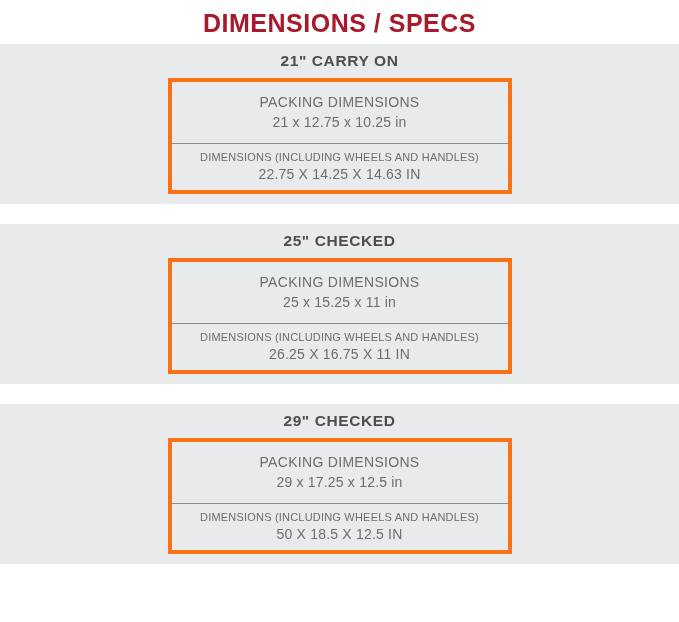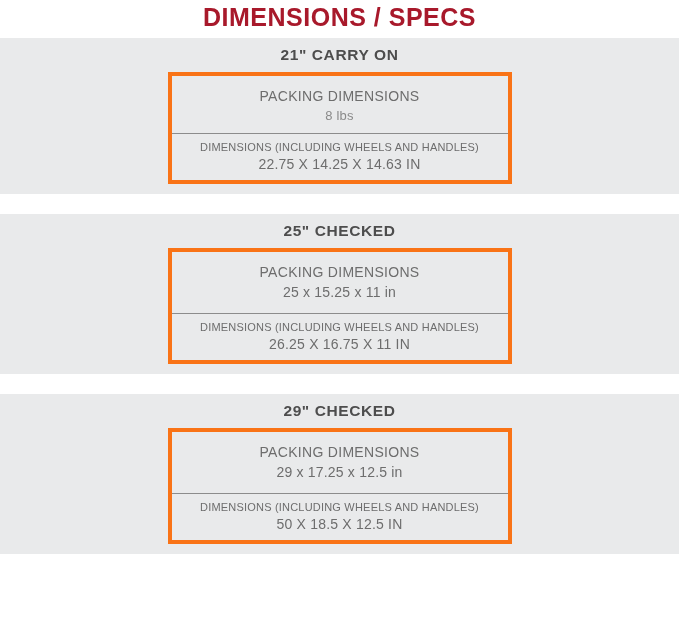--- a/index.html
+++ b/index.html
@@ -19,21 +19,21 @@
     height: 622px;
     position: relative;
     background: #ffffff;
   }
   .main-title {
     text-align: center;
     font-size: 25px;
     font-weight: bold;
     color: #a8192b;
     letter-spacing: 0.5px;
-    padding-top: 2px;
+    padding-top: 8px;
     padding-bottom: 6px;
     line-height: 30px;
   }
   .section {
     background: #e9eaeb;
     margin-bottom: 20px;
     padding-top: 8px;
     padding-bottom: 10px;
   }
   .section-title {
@@ -96,21 +96,21 @@
 
 <div class="page">
 
   <div class="main-title">DIMENSIONS / SPECS</div>
 
   <div class="section">
     <div class="section-title">21" CARRY ON</div>
     <div class="spec-box">
       <div class="packing">
         <div class="packing-label">PACKING DIMENSIONS</div>
-        <div class="packing-weight">8 lbs</div>
+        <div class="packing-dims">21 x 12.75 x 10.25 in</div>
       </div>
       <div class="divider"></div>
       <div class="overall">
         <div class="overall-label">DIMENSIONS (INCLUDING WHEELS AND HANDLES)</div>
         <div class="overall-dims">22.75 X 14.25 X 14.63 IN</div>
       </div>
     </div>
   </div>
 
   <div class="section">

